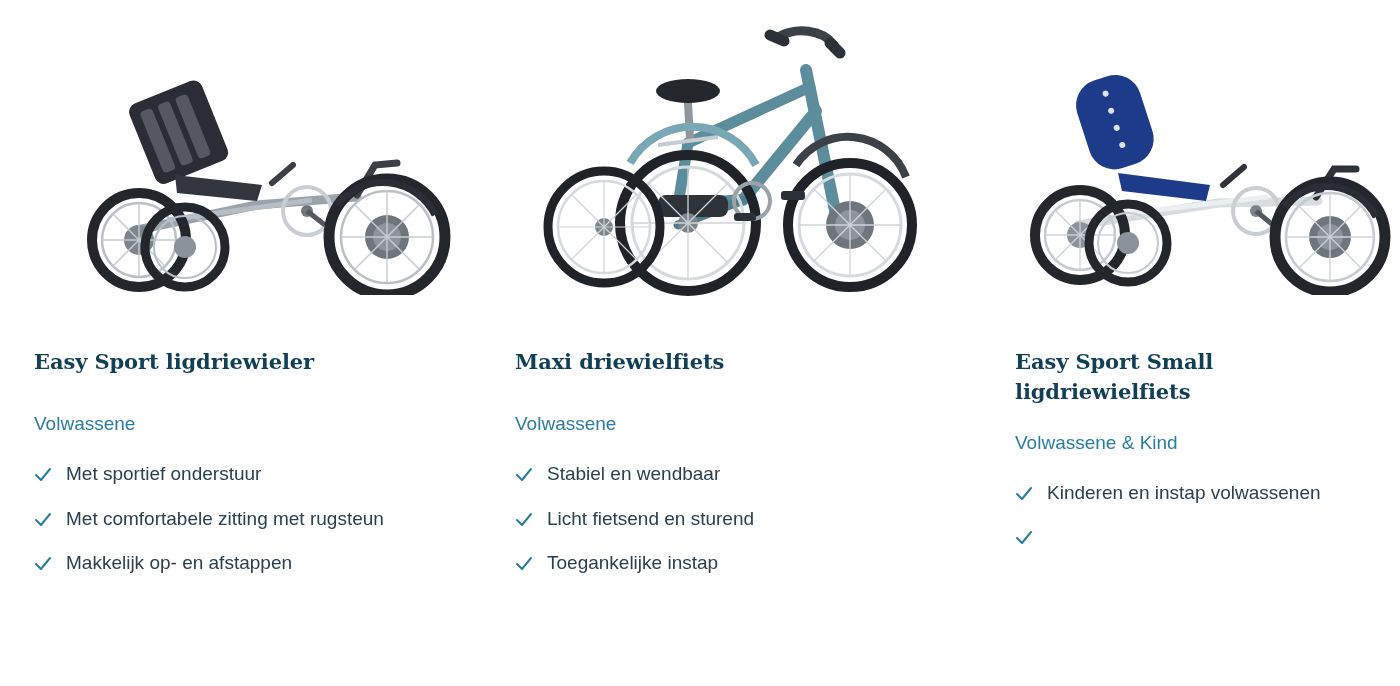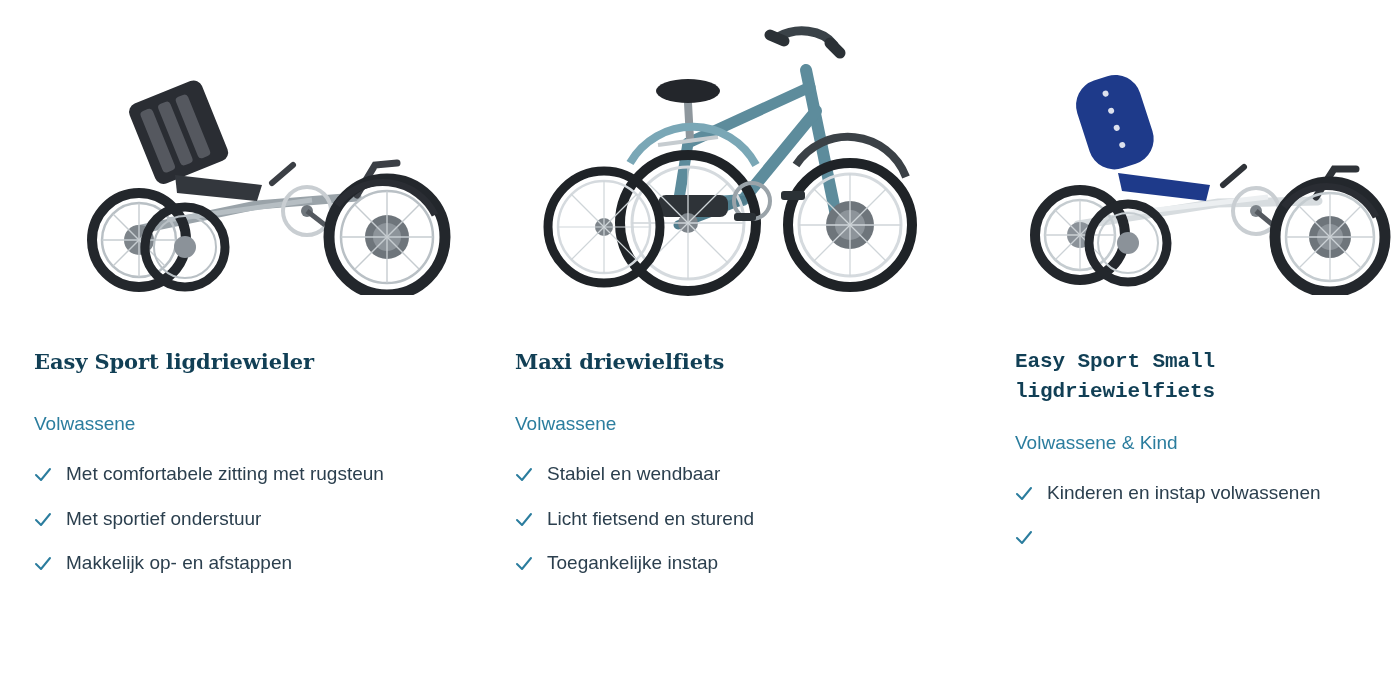--- a/index.html
+++ b/index.html
@@ -42,21 +42,21 @@
     font-weight: bold;
     font-size: 21px;
     line-height: 1.45;
     color: #113f55;
     margin: 0 0 0 0;
     letter-spacing: -0.1px;
     max-width: 330px;
   }
   .card.c1 .title { margin-top: 27px; }
   .card.c2 .title { margin-top: 27px; }
-  .card.c3 .title { margin-top: 27px; max-width: 260px; font-family: Liberation Mono, monospace; }
+  .card.c3 .title { margin-top: 27px; max-width: 260px; }
 
   .subtitle {
     font-size: 19px;
     color: #2b7d9e;
     margin-top: 36px;
     margin-bottom: 0;
     font-weight: 400;
   }
   .card.c3 .subtitle { margin-top: 24px; }
 
@@ -157,29 +157,29 @@
     </div>
     <h3 class="title">Easy Sport ligdriewieler</h3>
     <div class="subtitle">Volwassene</div>
     <ul class="features">
       <li>
         <span class="check">
           <svg width="18" height="18" viewBox="0 0 18 18">
               <path d="M2 9 L7 14 L16 3" fill="none" stroke="#2b7d9e" stroke-width="2" stroke-linecap="round" stroke-linejoin="round"></path>
             </svg>
         </span>
+        <span class="txt">Met sportief onderstuur</span>
+      </li>
+      <li>
+        <span class="check">
+          <svg width="18" height="18" viewBox="0 0 18 18">
+              <path d="M2 9 L7 14 L16 3" fill="none" stroke="#2b7d9e" stroke-width="2" stroke-linecap="round" stroke-linejoin="round"></path>
+            </svg>
+        </span>
         <span class="txt">Met comfortabele zitting met rugsteun</span>
-      </li>
-      <li>
-        <span class="check">
-          <svg width="18" height="18" viewBox="0 0 18 18">
-              <path d="M2 9 L7 14 L16 3" fill="none" stroke="#2b7d9e" stroke-width="2" stroke-linecap="round" stroke-linejoin="round"></path>
-            </svg>
-        </span>
-        <span class="txt">Met sportief onderstuur</span>
       </li>
       <li>
         <span class="check">
           <svg width="18" height="18" viewBox="0 0 18 18">
               <path d="M2 9 L7 14 L16 3" fill="none" stroke="#2b7d9e" stroke-width="2" stroke-linecap="round" stroke-linejoin="round"></path>
             </svg>
         </span>
         <span class="txt">Makkelijk op- en afstappen</span>
       </li>
     </ul>

